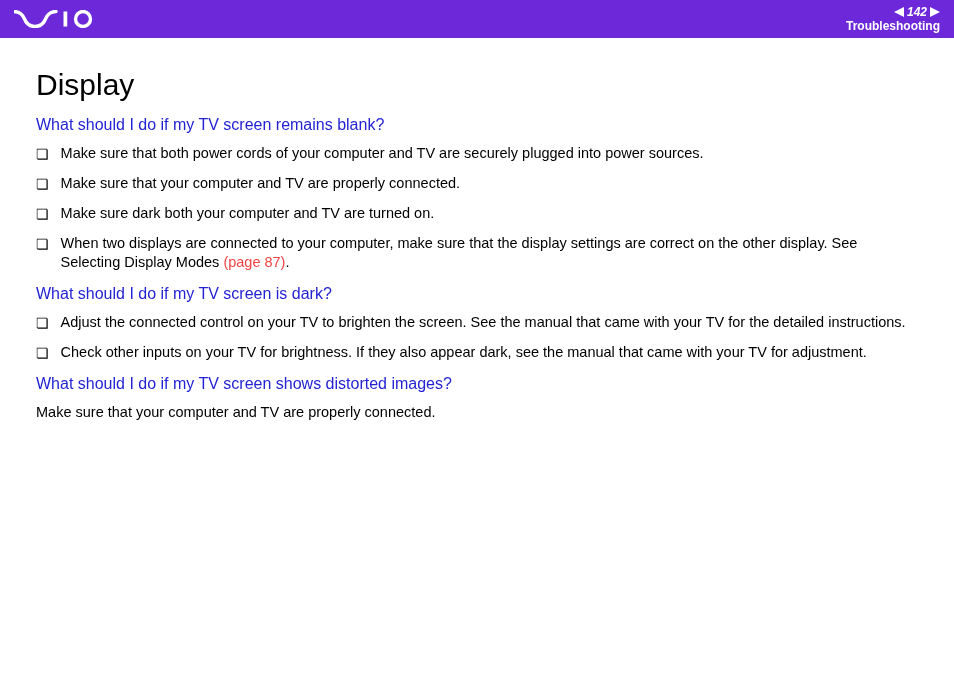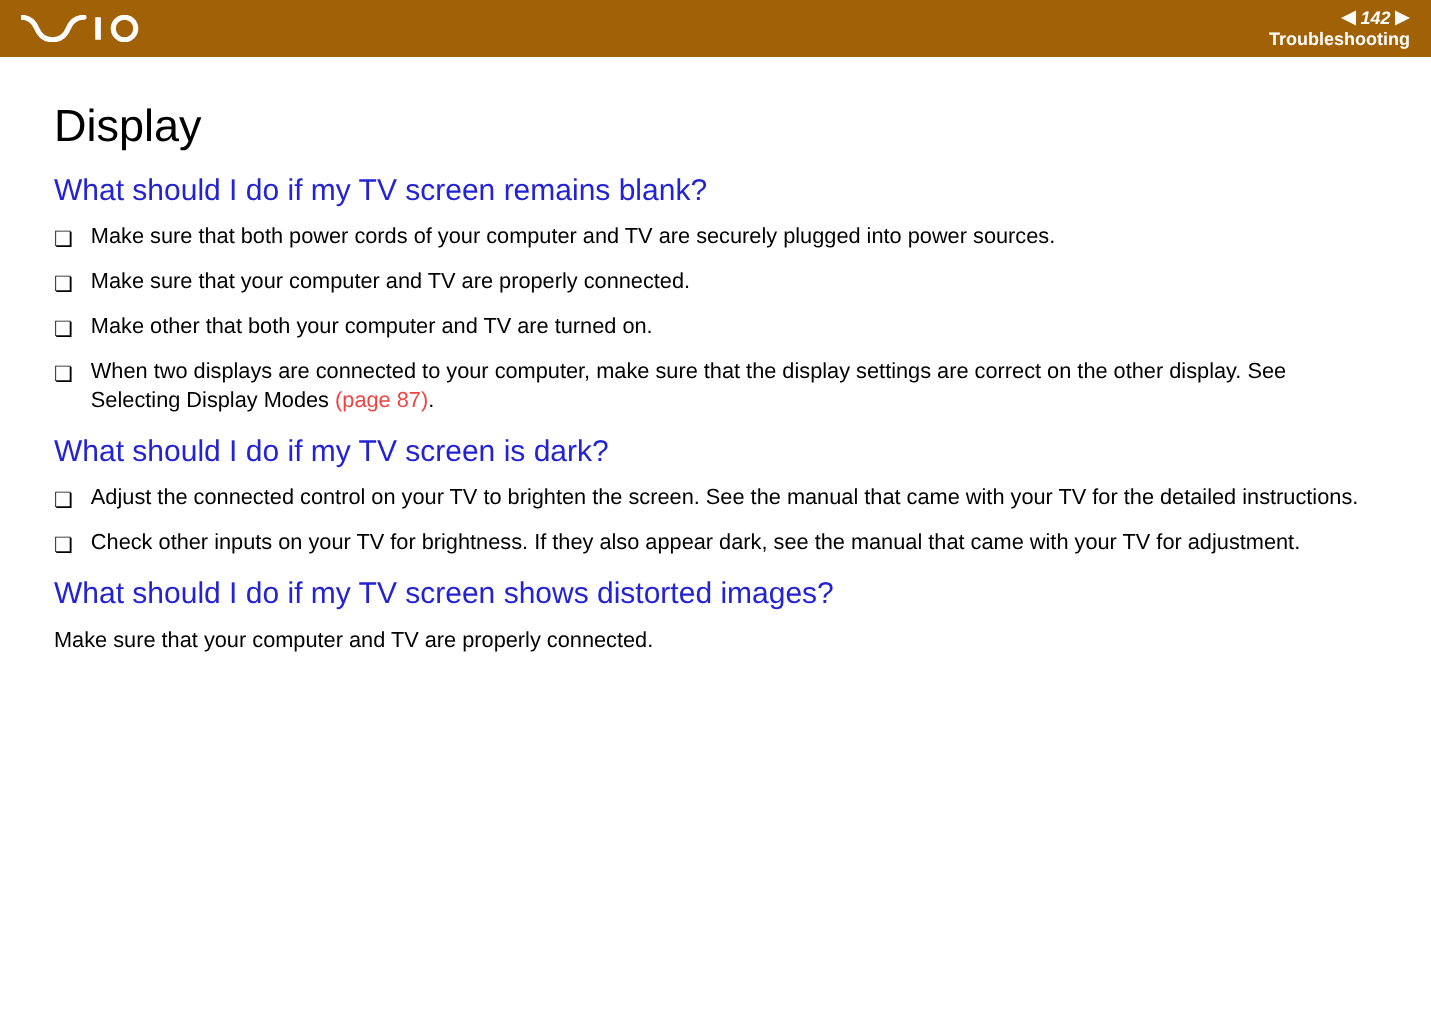--- a/index.html
+++ b/index.html
@@ -8,21 +8,21 @@
       box-sizing: border-box;
     }
     body {
       width: 954px;
       height: 674px;
       font-family: Arial, Helvetica, sans-serif;
       background: #fff;
       position: relative;
     }
     .header-bar {
-      background: #a16207;
+      background: #6d28d9;
       height: 38px;
       width: 100%;
       display: flex;
       align-items: center;
       justify-content: space-between;
       padding: 0 14px;
       position: relative;
     }
     .logo {
       color: #fff;
@@ -72,21 +72,21 @@
     .content {
       padding: 30px 36px 20px 36px;
     }
     .section-title {
       font-size: 30px;
       font-weight: normal;
       color: #000;
       margin-bottom: 14px;
     }
     .question {
-      font-size: 20px;
+      font-size: 16px;
       font-weight: normal;
       color: #2323d4;
       margin-top: 12px;
       margin-bottom: 10px;
     }
     .bullet-list {
       list-style: none;
       padding: 0;
       margin: 0;
     }
@@ -151,21 +151,21 @@
     <li class="bullet-item">
       <span class="bullet-marker">❏</span>
       <span class="bullet-text">Make sure that both power cords of your computer and TV are securely plugged into power sources.</span>
     </li>
     <li class="bullet-item">
       <span class="bullet-marker">❏</span>
       <span class="bullet-text">Make sure that your computer and TV are properly connected.</span>
     </li>
     <li class="bullet-item">
       <span class="bullet-marker">❏</span>
-      <span class="bullet-text">Make other that both your computer and TV are turned on.</span>
+      <span class="bullet-text">Make sure dark both your computer and TV are turned on.</span>
     </li>
     <li class="bullet-item">
       <span class="bullet-marker">❏</span>
       <span class="bullet-text"><span>When two displays are connected to your computer, make sure that the display settings are correct on the other display. See </span><span class="bold">Selecting Display Modes </span><span class="link-blue">(page 87)</span><span>.</span></span>
     </li>
   </ul>
 
   <h2 class="question">What should I do if my TV screen is dark?</h2>
   <ul class="bullet-list">
     <li class="bullet-item">

